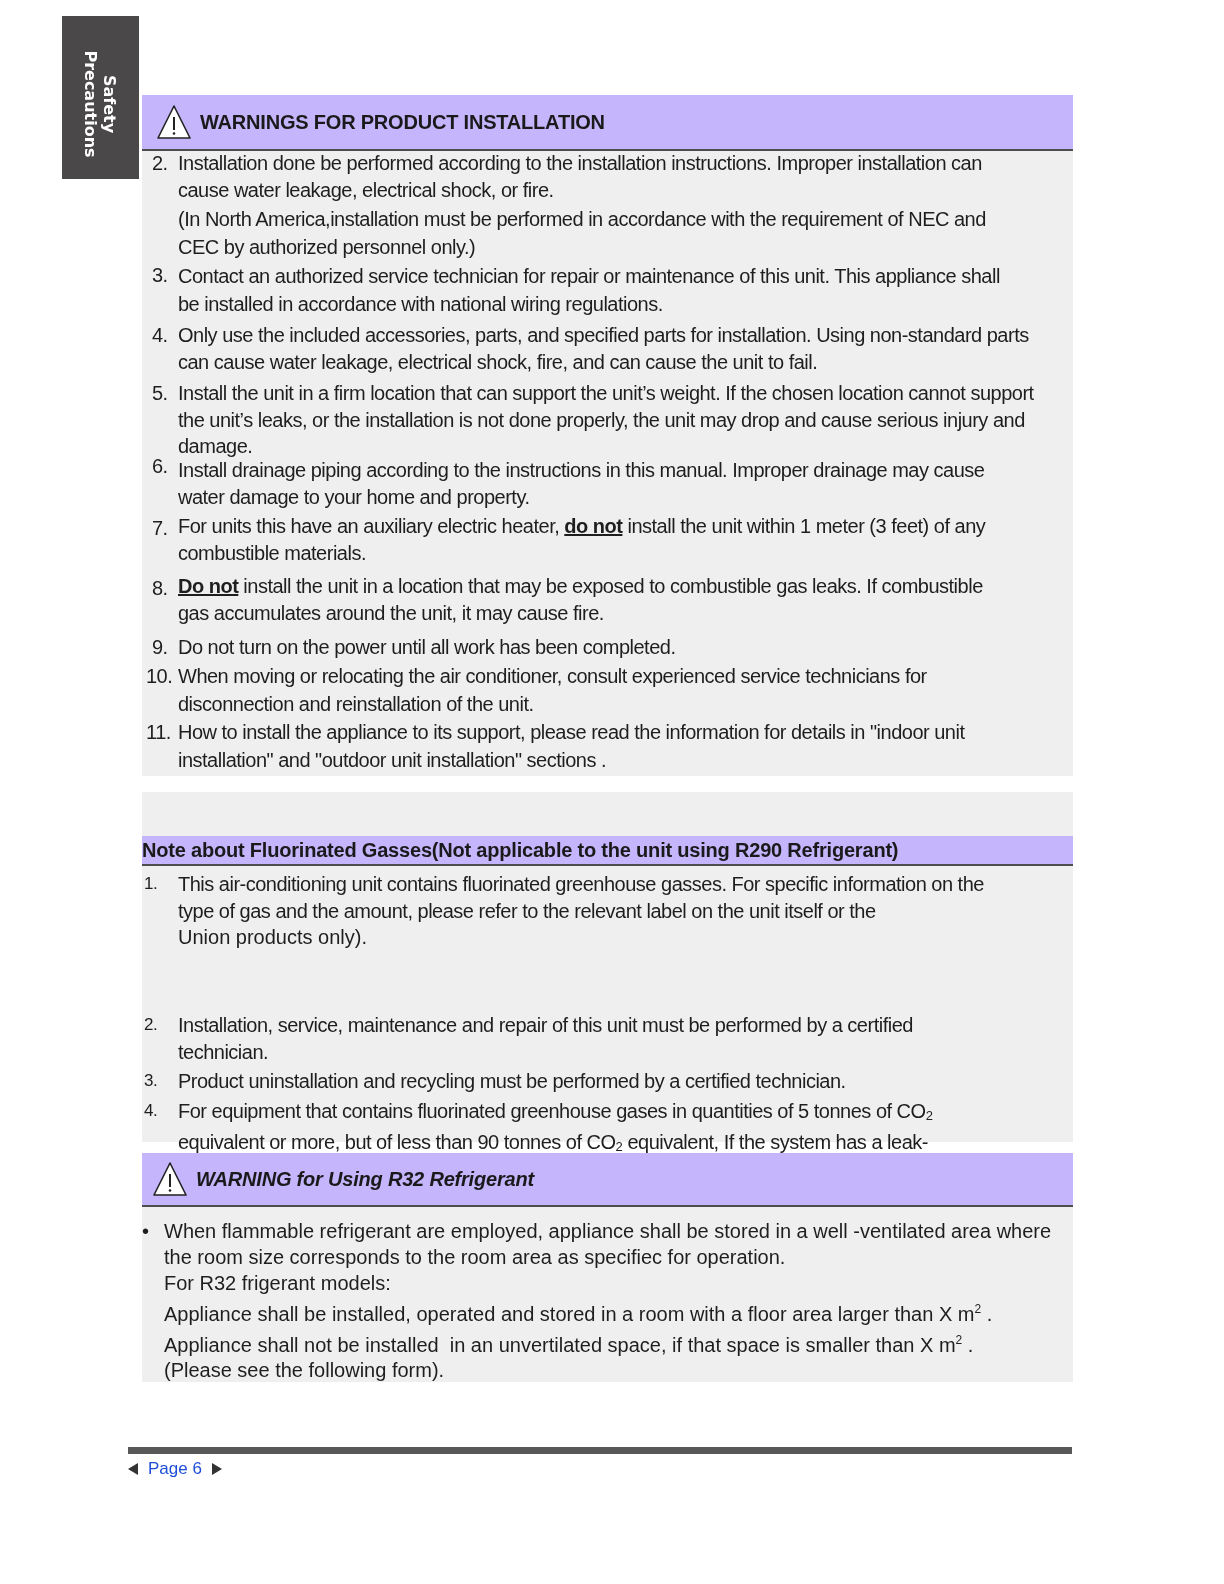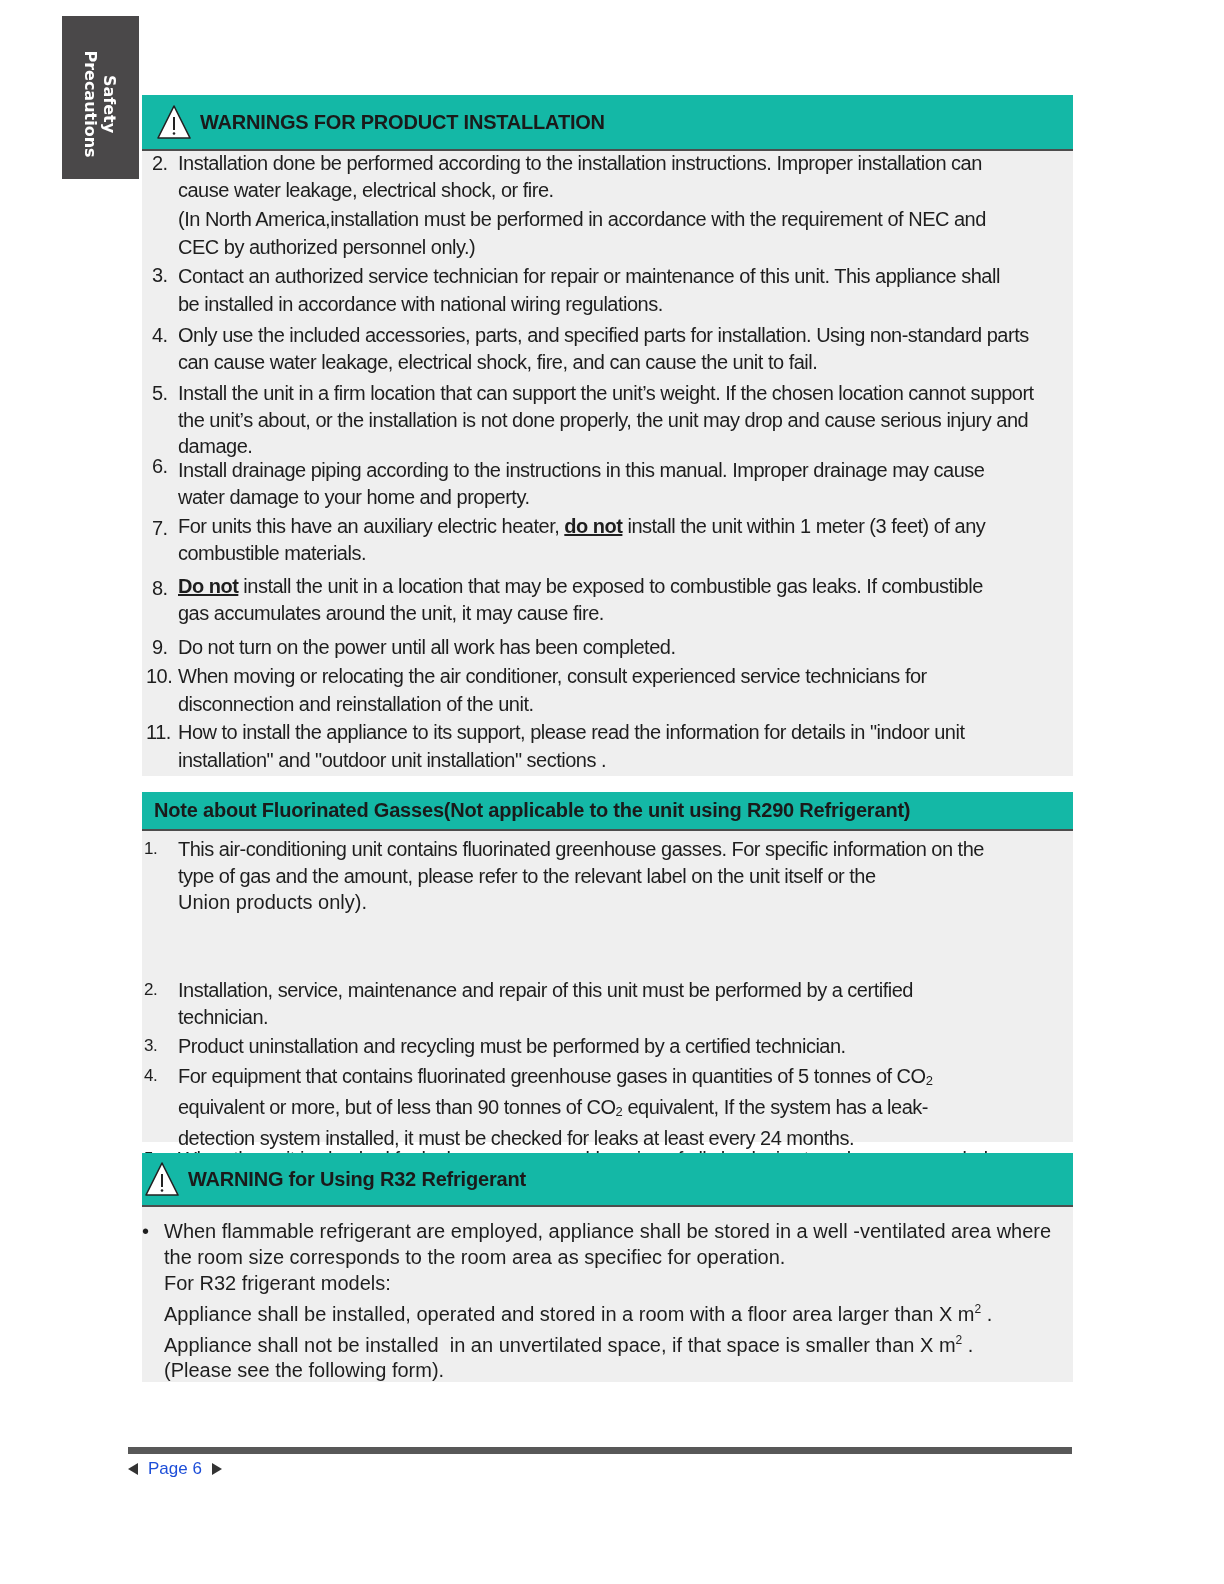--- a/index.html
+++ b/index.html
@@ -12,21 +12,21 @@
     background:#4a4849;
   }
   .side-tab .txt {
     position:absolute; left:38px; top:88px;
     transform:translate(-50%,-50%) rotate(90deg);
     color:#ffffff; font-weight:bold; font-size:16px; line-height:19px;
     text-align:center; white-space:nowrap; font-family:"DejaVu Sans", sans-serif;
   }
   .section { position:absolute; left:142px; width:931px; background:#efefef; }
   .sec-head {
-    background:#14b8a6; border-bottom:2px solid #4d4d4d;
+    background:#c4b5fd; border-bottom:2px solid #4d4d4d;
     display:flex; align-items:center; box-sizing:border-box;
   }
   .sec-head .title {
     font-weight:bold; font-size:20px; color:#1a1a1a; letter-spacing:-0.2px;
     font-family:"Liberation Sans Narrow","Liberation Sans", sans-serif;
   }
   .warn-icon { display:inline-block; width:36px; height:36px; margin-right:8px; }
   .warn-icon svg { width:100%; height:100%; }
   .items { position:relative; }
   .item {
@@ -78,21 +78,21 @@
     <div class="item" style="top:111px;">
       <span class="num">3.</span>
       <div class="body" style="padding-right:50px;line-height:28px;">Contact an authorized service technician for repair or maintenance of this unit. This appliance shall be installed in accordance with national wiring regulations.</div>
     </div>
     <div class="item" style="top:171px;">
       <span class="num">4.</span>
       <div class="body" style="padding-right:42px;">Only use the included accessories, parts, and specified parts for installation. Using non-standard parts can cause water leakage, electrical shock, fire, and can cause the unit to fail.</div>
     </div>
     <div class="item" style="top:229px;">
       <span class="num">5.</span>
-      <div class="body" style="padding-right:25px;">Install the unit in a firm location that can support the unit’s weight. If the chosen location cannot support the unit’s about, or the installation is not done properly, the unit may drop and cause serious injury and damage.</div>
+      <div class="body" style="padding-right:25px;">Install the unit in a firm location that can support the unit’s weight. If the chosen location cannot support the unit’s leaks, or the installation is not done properly, the unit may drop and cause serious injury and damage.</div>
     </div>
     <div class="item" style="top:306px;">
       <span class="num" style="top:-4px;">6.</span>
       <div class="body" style="padding-right:50px;">Install drainage piping according to the instructions in this manual. Improper drainage may cause water damage to your home and property.</div>
     </div>
     <div class="item" style="top:362px;">
       <span class="num" style="top:2px;">7.</span>
       <div class="body" style="padding-right:20px;">
         <span>For units this have an auxiliary electric heater, </span><span class="u">do not</span><span> install the unit within 1 meter (3 feet) of any combustible materials.</span>
       </div>
@@ -112,21 +112,21 @@
       <div class="body" style="padding-right:60px;">When moving or relocating the air conditioner, consult experienced service technicians for disconnection and reinstallation of the unit.</div>
     </div>
     <div class="item" style="top:567px;line-height:28px;">
       <span class="num" style="left:4px;">11.</span>
       <div class="body" style="padding-right:25px;">How to install the appliance to its support, please read the information for details in "indoor unit installation" and "outdoor unit installation" sections .</div>
     </div>
   </div>
 </div>
 
 <div class="section sec2" style="top:792px;height:350px;">
-  <div class="sec-head" style="height:39px;padding-left:12px;">
+  <div class="sec-head" style="height:30px;padding-left:0;margin-top:44px;">
     <span class="title">Note about Fluorinated Gasses(Not applicable to the unit using R290 Refrigerant)</span>
   </div>
   <div class="items">
     <div class="item" style="top:5px;">
       <span class="num">1.</span>
       <div class="body">
         <div style="padding-right:60px;">This air-conditioning unit contains fluorinated greenhouse gasses. For specific information on the type of gas and the amount, please refer to the relevant label on the unit itself or the</div>
         <div style="letter-spacing:0;">Union products only).</div>
       </div>
     </div>
@@ -145,21 +145,21 @@
       </div>
     </div>
     <div class="item" style="top:315px;">
       <span class="num">5.</span>
       <div class="body">When the unit is checked for leaks, proper record-keeping of all checks is strongly recommended.</div>
     </div>
   </div>
 </div>
 
 <div class="section sec3" style="top:1153px;height:229px;">
-  <div class="sec-head" style="height:54px;padding-left:2px;">
+  <div class="sec-head" style="height:54px;padding-left:10px;font-style:italic;">
     <span class="warn-icon">
       <svg viewBox="0 0 36 36">
           <path d="M18 2 L34 34 L2 34 Z" fill="#fff" stroke="#222" stroke-width="1.6" stroke-linejoin="round"></path>
           <rect x="17" y="13" width="2" height="13" fill="#222"></rect>
           <circle cx="18" cy="29.5" r="1.3" fill="#222"></circle>
         </svg>
     </span>
     <span class="title">WARNING for Using R32 Refrigerant</span>
   </div>
   <div class="items">

